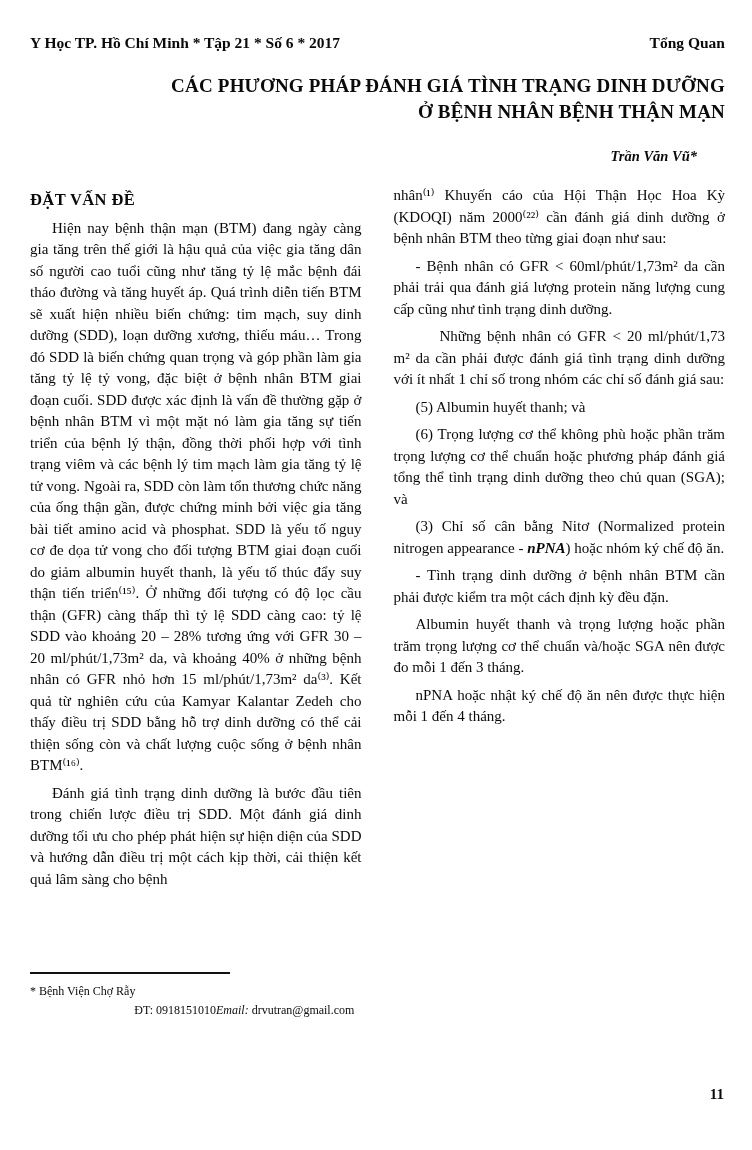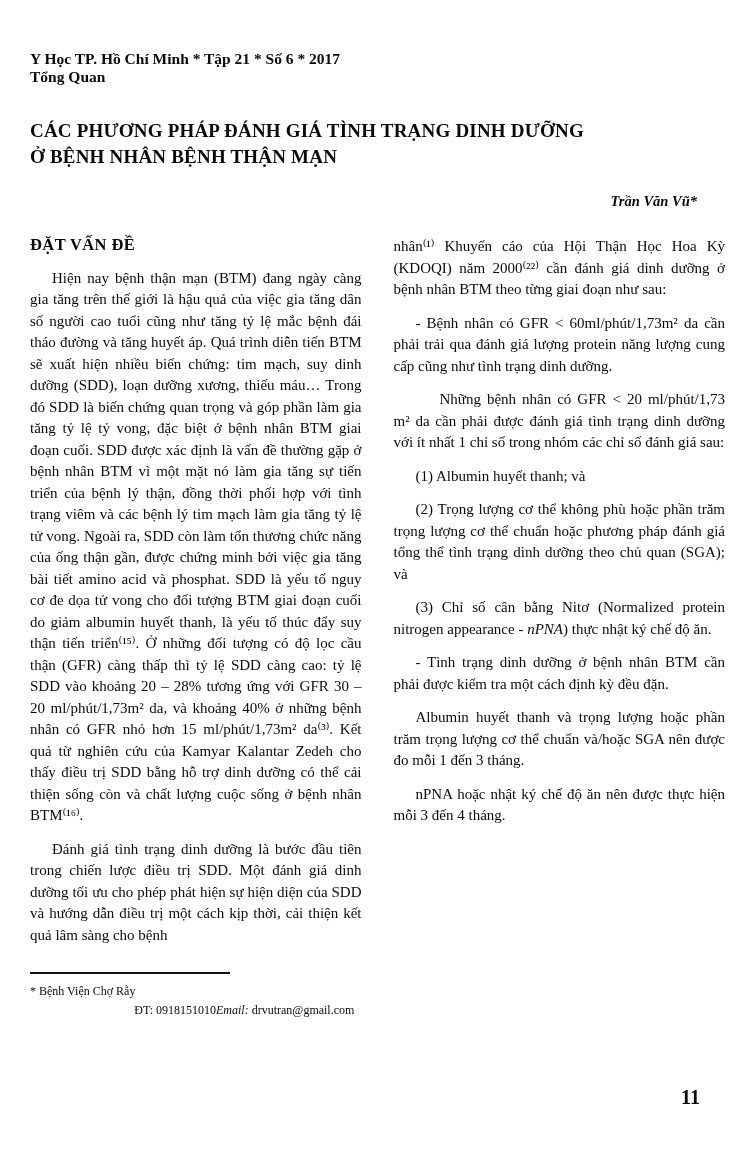--- a/index.html
+++ b/index.html
@@ -11,56 +11,56 @@
     font-family: "Liberation Serif", "DejaVu Serif", serif;
     position: relative;
     overflow: hidden;
   }
   .page {
     position: absolute; inset: 0;
     padding: 30px 27px 0 30px;
   }
   .running-header {
     display: flex; justify-content: space-between; align-items: baseline;
-    font-weight: bold; font-size: 15.5px; margin-top: 20px; flex-direction: column;
+    font-weight: bold; font-size: 15.5px; margin-top: 4px;
   }
   .paper-title {
-    text-align: left; font-weight: bold; font-size: 19px;
-    line-height: 1.35; margin-top: 32px; letter-spacing: 0.2px;
+    text-align: right; font-weight: bold; font-size: 19px;
+    line-height: 1.35; margin-top: 21px; letter-spacing: 0.2px;
   }
   .author-line {
     text-align: right; font-weight: bold; font-style: italic;
     font-size: 14.5px; margin-top: 24px; padding-right: 28px;
   }
   .columns {
     display: flex; gap: 32px; margin-top: 14px;
   }
   .col { width: 331.5px; text-align: justify; font-size: 15px; line-height: 21.5px; }
   .col h2 {
     font-size: 16.5px; font-weight: bold; margin: 10px 0 7px 0;
     letter-spacing: 0.4px; text-align: left;
   }
-  .col p { margin: 12px 0 2px 0; text-indent: 22px; }
+  .col p { margin: 6px 0 2px 0; text-indent: 22px; }
   .col p.no-indent { text-indent: 0; }
   .col p.big-indent { text-indent: 46px; }
   .footnote {
     position: absolute; left: 30px; top: 972px; width: 695px;
     font-size: 12px; line-height: 1.55;
   }
   .footnote-rule {
     width: 200px; height: 0; border: none;
     border-top: 2.5px solid #111; margin: 0 0 8px 0;
   }
   .fn-line2 { display: flex; }
   .fn-contact { width: 262px; }
   .fn-phone { width: 186px; text-align: right; }
   .ital { font-style: italic; }
   .page-number {
-    position: absolute; right: 52px; top: 1086px;
-    font-weight: bold; font-size: 20px;
+    position: absolute; right: 28px; top: 1086px;
+    font-weight: bold; font-size: 15px;
   }
 </style>
 </head>
 <body>
 
 <div class="page">
 
   <div class="running-header">
     <span>Y Học TP. Hồ Chí Minh * Tập 21 * Số 6 * 2017</span>
     <span>Tổng Quan</span>
@@ -78,26 +78,26 @@
     <div class="col">
       <h2>ĐẶT VẤN ĐỀ</h2>
       <p>Hiện nay bệnh thận mạn (BTM) đang ngày càng gia tăng trên thế giới là hậu quả của việc gia tăng dân số người cao tuổi cũng như tăng tỷ lệ mắc bệnh đái tháo đường và tăng huyết áp. Quá trình diễn tiến BTM sẽ xuất hiện nhiều biến chứng: tim mạch, suy dinh dưỡng (SDD), loạn dưỡng xương, thiếu máu… Trong đó SDD là biến chứng quan trọng và góp phần làm gia tăng tỷ lệ tỷ vong, đặc biệt ở bệnh nhân BTM giai đoạn cuối. SDD được xác định là vấn đề thường gặp ở bệnh nhân BTM vì một mặt nó làm gia tăng sự tiến triển của bệnh lý thận, đồng thời phối hợp với tình trạng viêm và các bệnh lý tim mạch làm gia tăng tỷ lệ tử vong. Ngoài ra, SDD còn làm tổn thương chức năng của ống thận gần, được chứng minh bởi việc gia tăng bài tiết amino acid và phosphat. SDD là yếu tố nguy cơ đe dọa tử vong cho đối tượng BTM giai đoạn cuối do giảm albumin huyết thanh, là yếu tố thúc đẩy suy thận tiến triển⁽¹⁵⁾. Ở những đối tượng có độ lọc cầu thận (GFR) càng thấp thì tỷ lệ SDD càng cao: tỷ lệ SDD vào khoảng 20 – 28% tương ứng với GFR 30 – 20 ml/phút/1,73m² da, và khoảng 40% ở những bệnh nhân có GFR nhỏ hơn 15 ml/phút/1,73m² da⁽³⁾. Kết quả từ nghiên cứu của Kamyar Kalantar Zedeh cho thấy điều trị SDD bằng hỗ trợ dinh dưỡng có thể cải thiện sống còn và chất lượng cuộc sống ở bệnh nhân BTM⁽¹⁶⁾.</p>
       <p>Đánh giá tình trạng dinh dưỡng là bước đầu tiên trong chiến lược điều trị SDD. Một đánh giá dinh dưỡng tối ưu cho phép phát hiện sự hiện diện của SDD và hướng dẫn điều trị một cách kịp thời, cải thiện kết quả lâm sàng cho bệnh</p>
     </div>
 
     <div class="col">
       <p class="no-indent">nhân⁽¹⁾ Khuyến cáo của Hội Thận Học Hoa Kỳ (KDOQI) năm 2000⁽²²⁾ cần đánh giá dinh dưỡng ở bệnh nhân BTM theo từng giai đoạn như sau:</p>
       <p>- Bệnh nhân có GFR &lt; 60ml/phút/1,73m² da cần phải trải qua đánh giá lượng protein năng lượng cung cấp cũng như tình trạng dinh dưỡng.</p>
       <p class="big-indent">Những bệnh nhân có GFR &lt; 20 ml/phút/1,73 m² da cần phải được đánh giá tình trạng dinh dưỡng với ít nhất 1 chỉ số trong nhóm các chỉ số đánh giá sau:</p>
-      <p>(1) Albumin huyết thanh; và</p>
-      <p>(2) Trọng lượng cơ thể không phù hoặc phần trăm trọng lượng cơ thể chuẩn hoặc phương pháp đánh giá tổng thể tình trạng dinh dưỡng theo chủ quan (SGA); và</p>
-      <p><span>(3) Chỉ số cân bằng Nitơ (Normalized protein nitrogen appearance - </span><span class="ital" style="font-weight:normal">nPNA</span><span>) thực nhật ký chế độ ăn.</span></p>
+      <p>(5) Albumin huyết thanh; và</p>
+      <p>(6) Trọng lượng cơ thể không phù hoặc phần trăm trọng lượng cơ thể chuẩn hoặc phương pháp đánh giá tổng thể tình trạng dinh dưỡng theo chủ quan (SGA); và</p>
+      <p><span>(3) Chỉ số cân bằng Nitơ (Normalized protein nitrogen appearance - </span><span class="ital" style="font-weight:bold">nPNA</span><span>) hoặc nhóm ký chế độ ăn.</span></p>
       <p>- Tình trạng dinh dưỡng ở bệnh nhân BTM cần phải được kiểm tra một cách định kỳ đều đặn.</p>
       <p>Albumin huyết thanh và trọng lượng hoặc phần trăm trọng lượng cơ thể chuẩn và/hoặc SGA nên được đo mỗi 1 đến 3 tháng.</p>
-      <p>nPNA hoặc nhật ký chế độ ăn nên được thực hiện mỗi 3 đến 4 tháng.</p>
+      <p>nPNA hoặc nhật ký chế độ ăn nên được thực hiện mỗi 1 đến 4 tháng.</p>
     </div>
 
   </div>
 
   <div class="footnote">
     <hr class="footnote-rule">
     <div>* Bệnh Viện Chợ Rẫy</div>
     <div class="fn-line2">
       <span class="fn-phone"><span>ĐT:</span><span> 0918151010</span></span>
       <span><span class="ital">Email:</span><span> drvutran@gmail.com</span></span>

